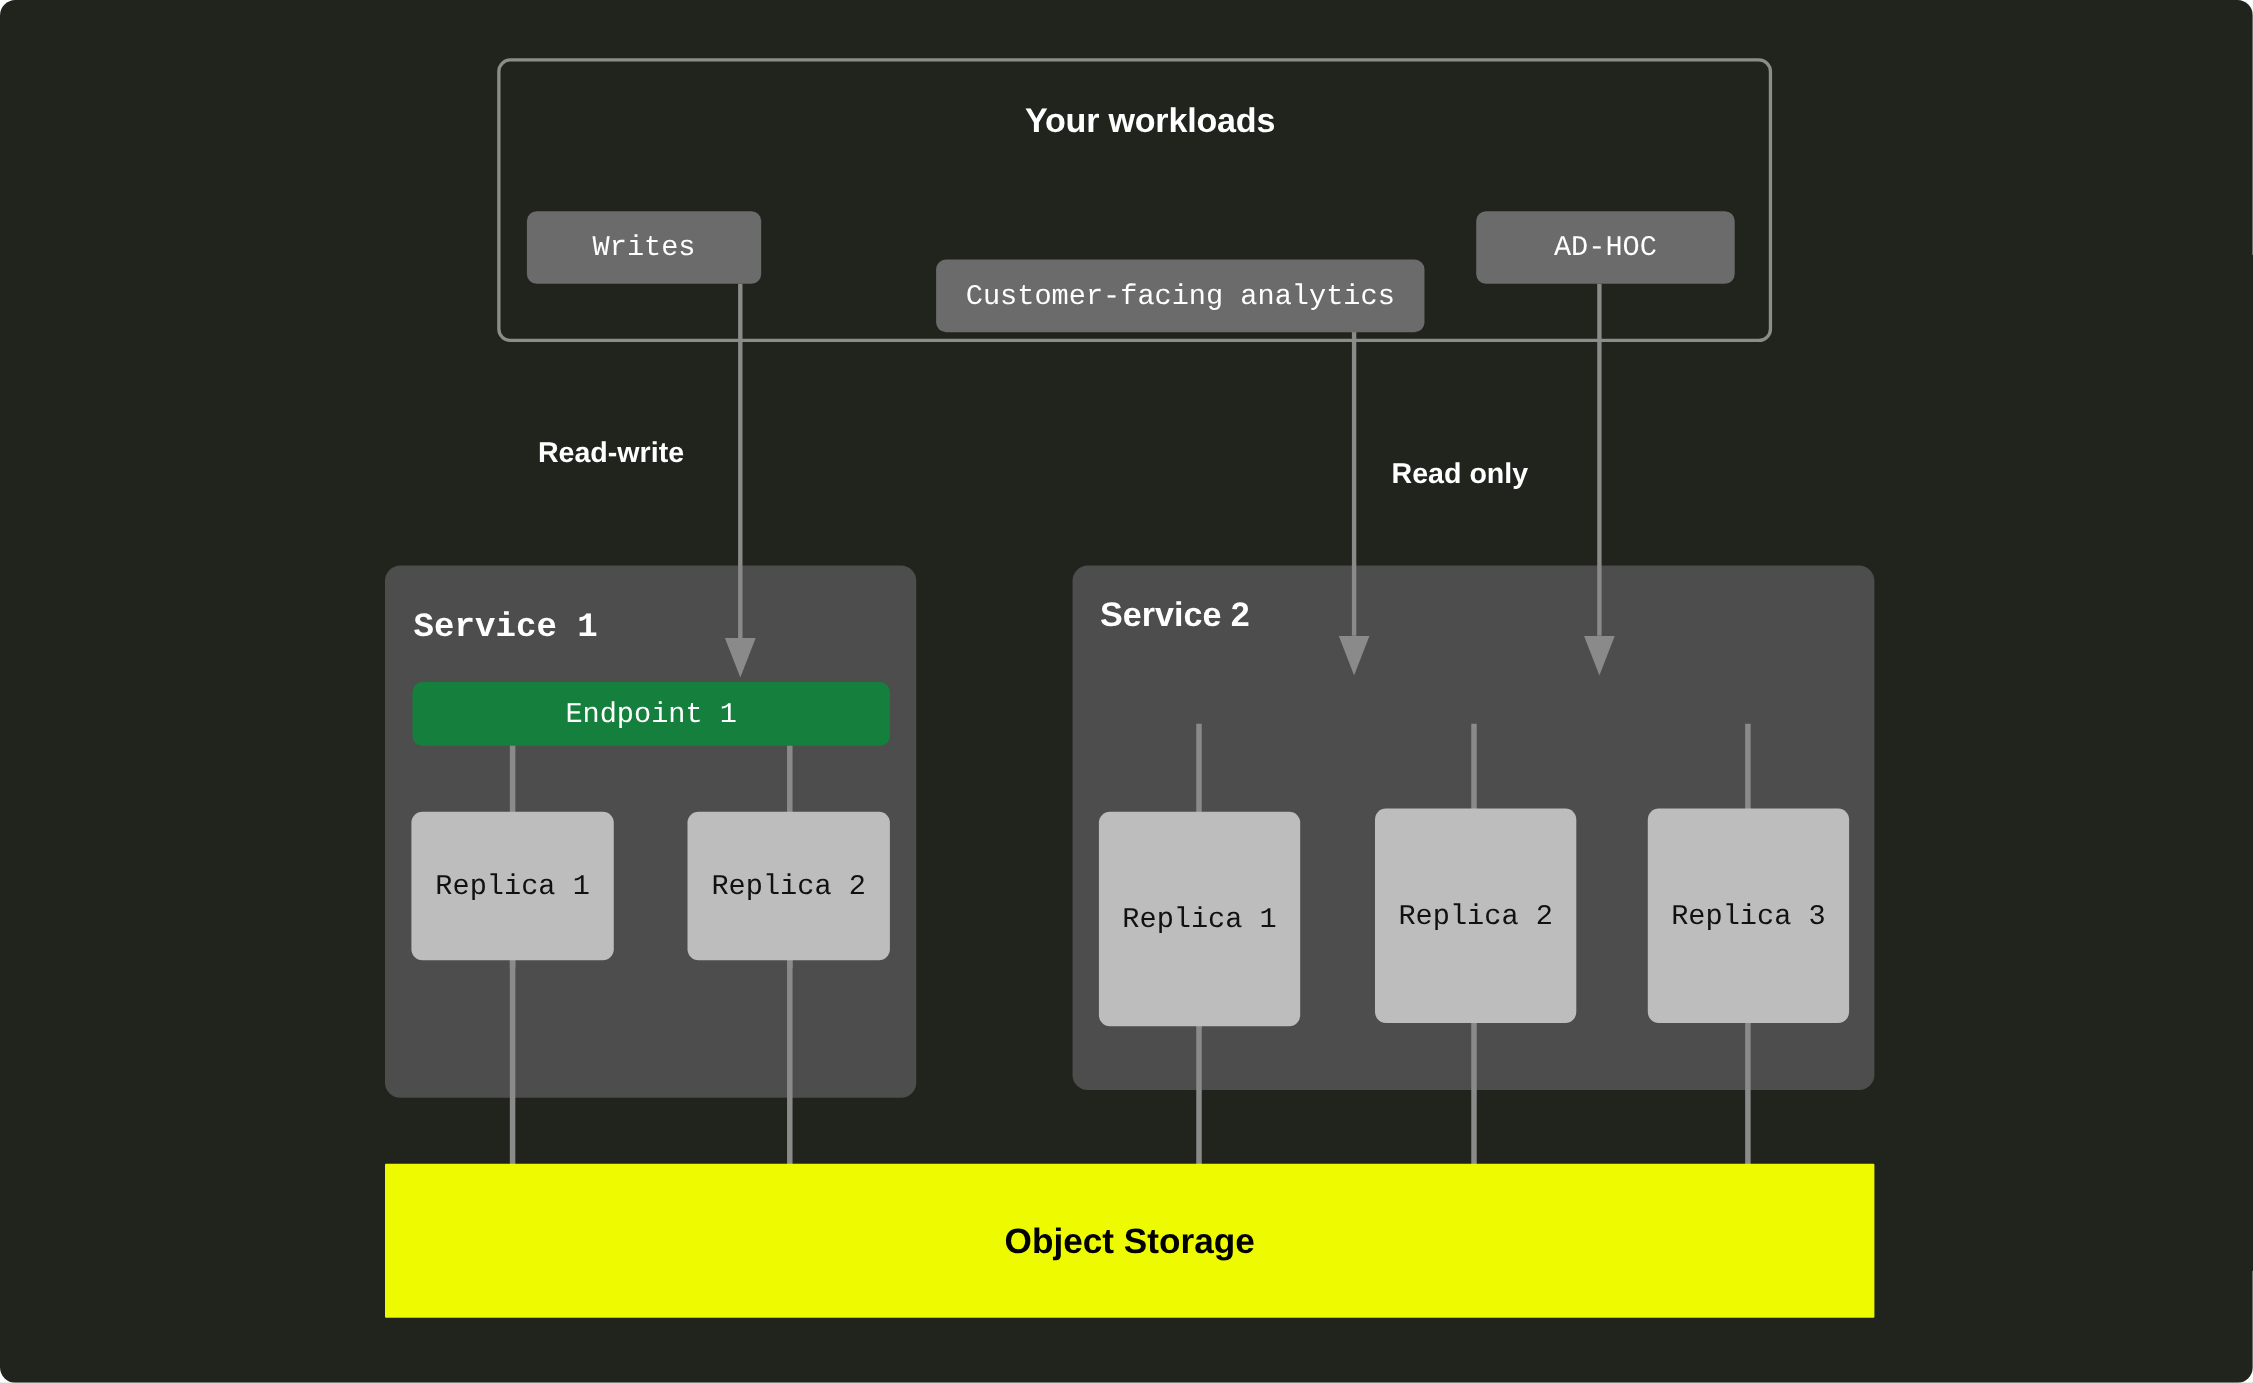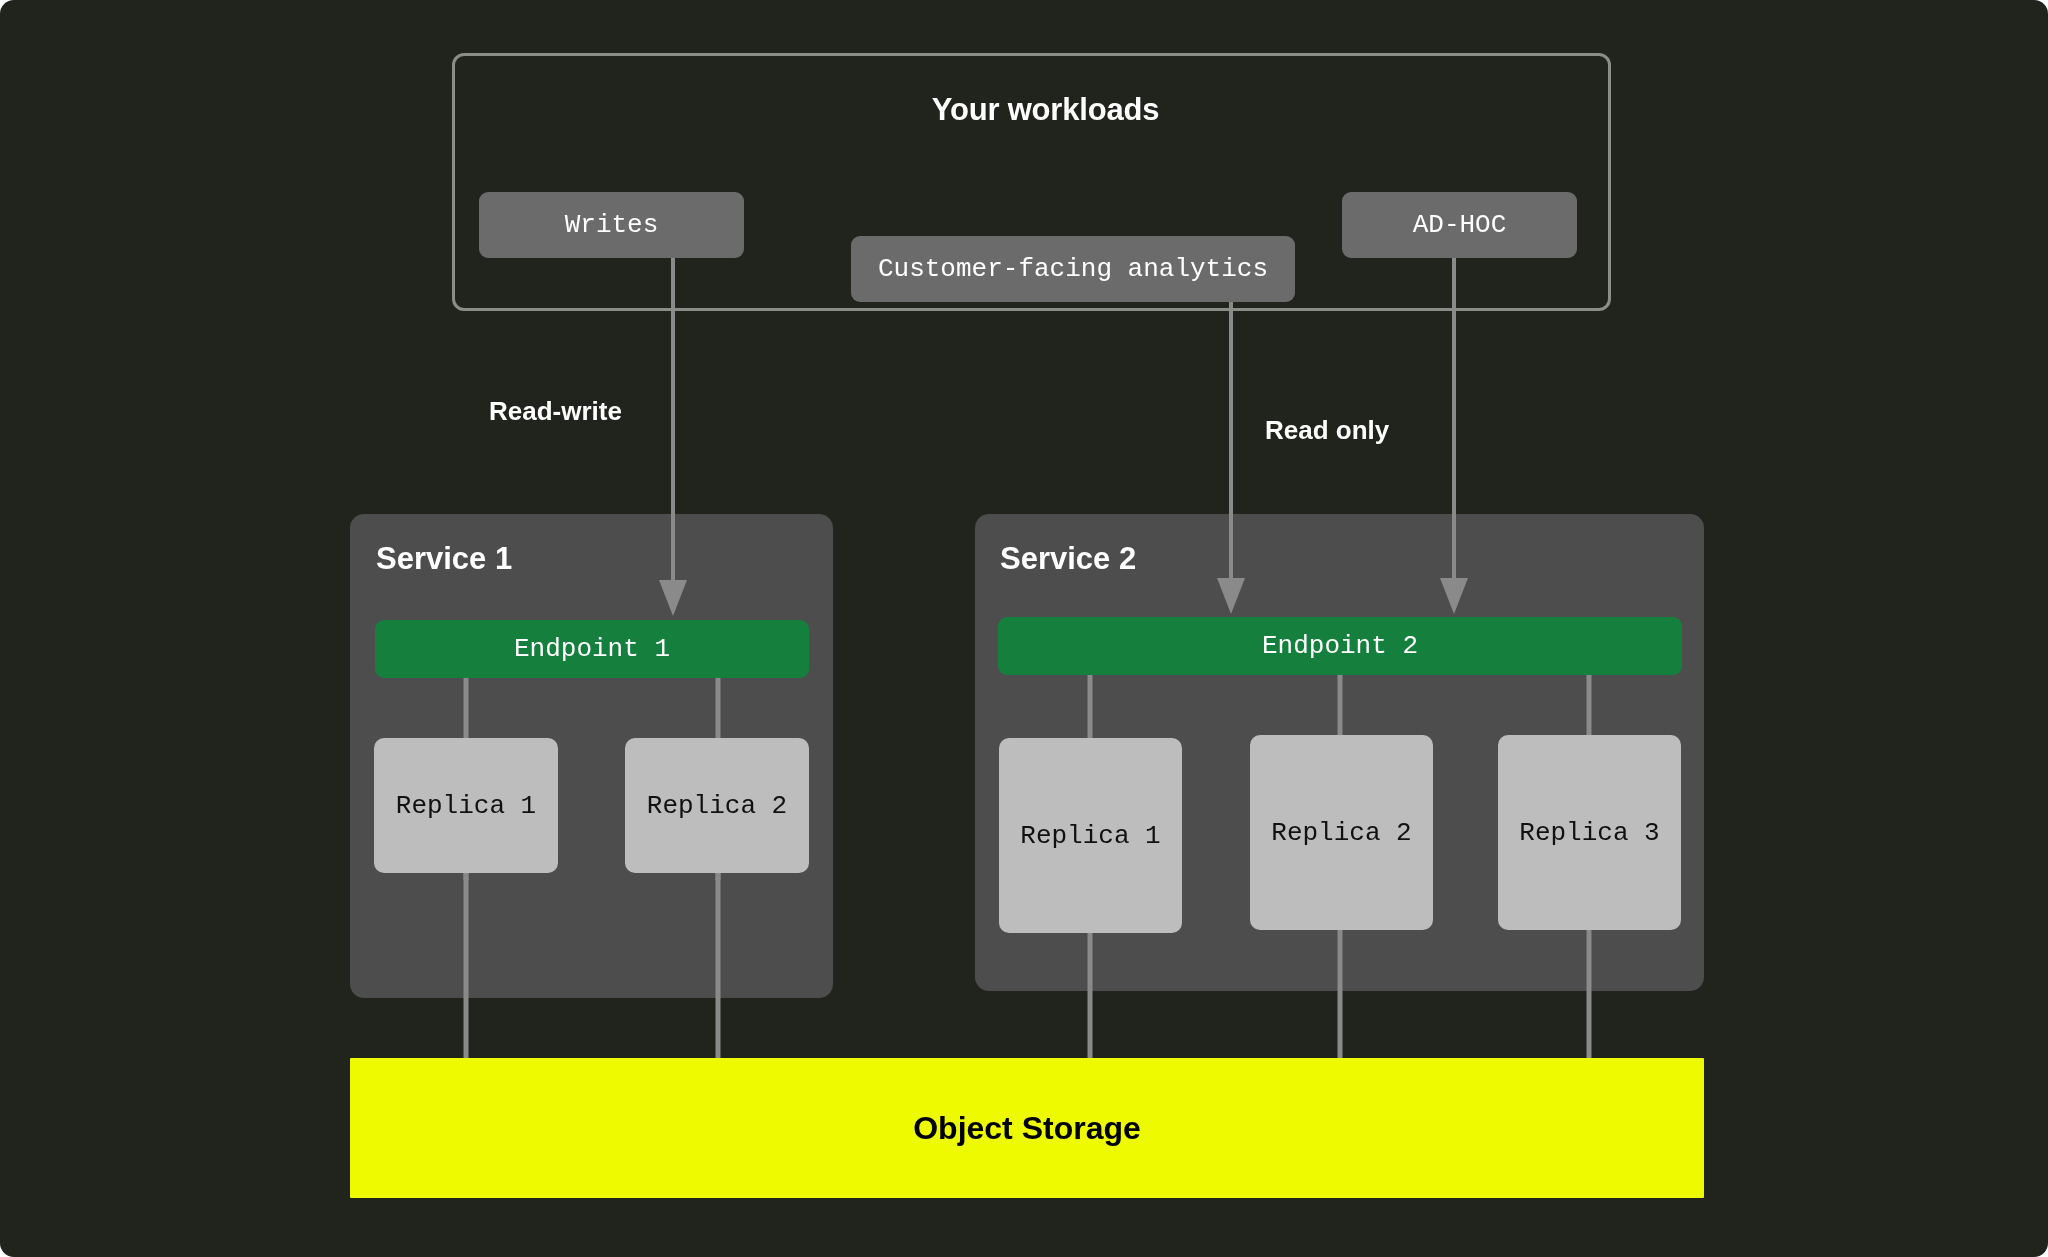--- a/index.html
+++ b/index.html
@@ -49,21 +49,21 @@
     border-radius: 9px;
     background: #6b6b6b;
     color: #ffffff;
     font-family: "Liberation Mono", "DejaVu Sans Mono", monospace;
     font-size: 26px;
     display: flex;
     align-items: center;
     justify-content: center;
     z-index: 7;
   }
-  #chip-writes   { left: 479px;  top: 192px; width: 265px; }
+  #chip-writes   { left: 479px;  top: 192px; width: 213px; }
   #chip-analytics{ left: 851px;  top: 192px; width: 444px; margin-top: 44px; }
   #chip-adhoc    { left: 1322px; top: 192px; width: 235px; margin-left: 20px; }
 
   
   .flow-label {
     color: #ffffff;
     font-size: 26px;
     font-weight: bold;
     z-index: 8;
     white-space: nowrap;
@@ -79,21 +79,21 @@
   }
   #service1-panel { left: 350px; top: 514px; width: 483px;  height: 484px; }
   #service2-panel { left: 975px; top: 514px; width: 729px;  height: 477px; }
 
   .service-title {
     color: #ffffff;
     font-size: 31px;
     font-weight: bold;
     z-index: 6;
   }
-  #service1-title { left: 376px; top: 541px; }
+  #service1-title { left: 376px; top: 553px; font-family: Liberation Mono, monospace; }
   #service2-title { left: 1000px; top: 541px; }
 
   
   .endpoint-bar {
     height: 58px;
     border-radius: 9px;
     background: #15803d;
     color: #ffffff;
     font-family: "Liberation Mono", "DejaVu Sans Mono", monospace;
     font-size: 26px;
@@ -202,20 +202,19 @@
 
   <div id="label-read-write" class="abs flow-label">Read-write</div>
   <div id="label-read-only" class="abs flow-label">Read only</div>
 
   <div id="service1-title" class="abs service-title">Service 1</div>
   <div id="endpoint1" class="abs endpoint-bar">Endpoint 1</div>
   <div id="s1-replica1" class="abs replica-box">Replica 1</div>
   <div id="s1-replica2" class="abs replica-box">Replica 2</div>
 
   <div id="service2-title" class="abs service-title">Service 2</div>
-  <div id="endpoint2" class="abs endpoint-bar">Endpoint 2</div>
   <div id="s2-replica1" class="abs replica-box">Replica 1</div>
   <div id="s2-replica2" class="abs replica-box">Replica 2</div>
   <div id="s2-replica3" class="abs replica-box">Replica 3</div>
 
   <div id="object-storage" class="abs">Object Storage</div>
 
 </div>
 
 </body></html>

